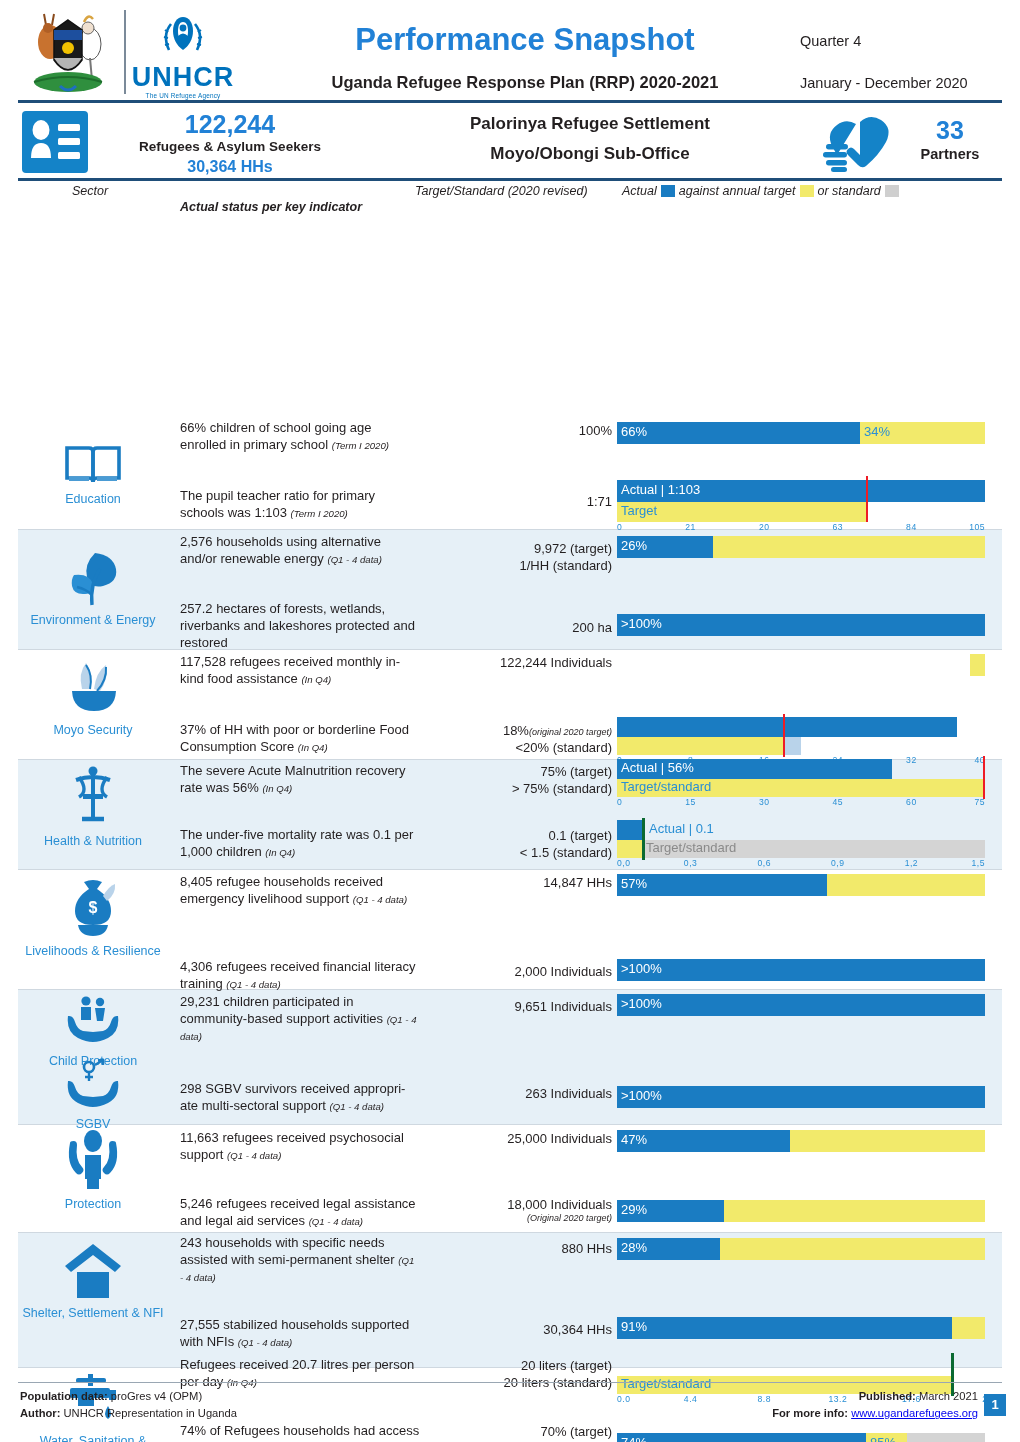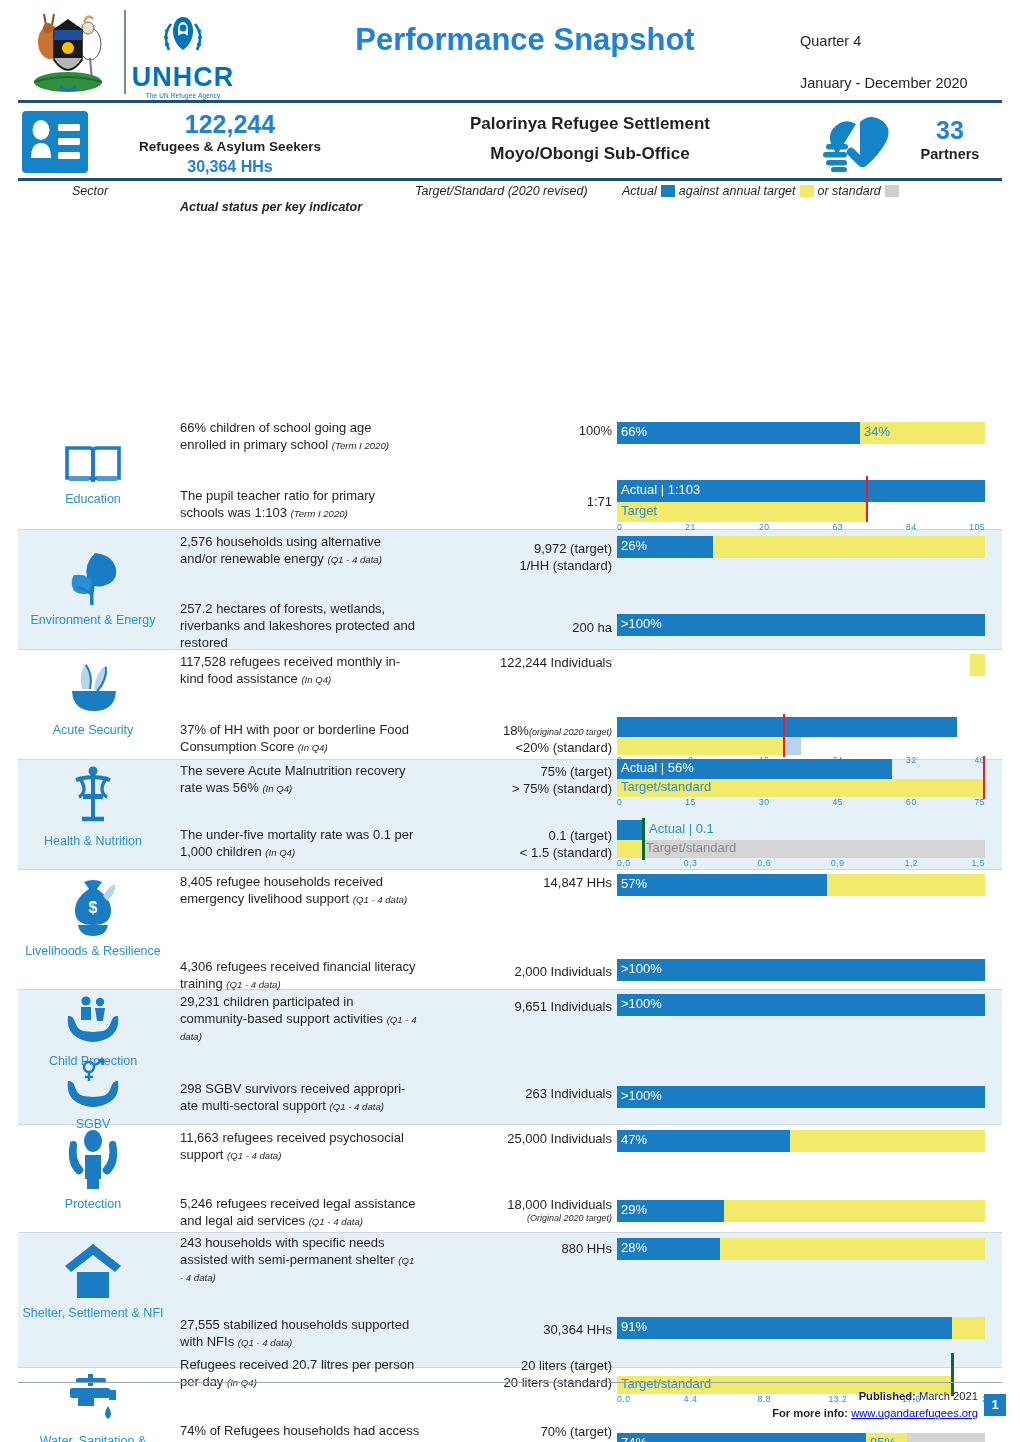--- a/index.html
+++ b/index.html
@@ -143,20 +143,21 @@
       <path d="M23 24 q5 -5 10 0 l0 9 q-5 4 -10 0 Z" fill="#0072bc"></path>
       <path d="M16 12 q-9 11 -2 26" stroke="#0072bc" stroke-width="2.6" fill="none"></path>
       <path d="M40 12 q9 11 2 26" stroke="#0072bc" stroke-width="2.6" fill="none"></path>
       <path d="M13 20 l-3 -2 M13 26 l-4 -1 M14 32 l-4 1 M43 20 l3 -2 M43 26 l4 -1 M42 32 l4 1" stroke="#0072bc" stroke-width="2" fill="none"></path>
     </svg>
     <div class="u-word">UNHCR</div>
     <div class="u-sub">The UN Refugee Agency</div>
   </div>
 
   <div id="title-main">Performance Snapshot</div>
+  <div id="title-sub">Uganda Refugee Response Plan (RRP) 2020-2021</div>
   <div id="quarter">Quarter 4</div>
   <div id="period">January - December 2020</div>
   <div id="hdr-rule"></div>
 </div>
 
 <div id="summary">
   <div id="pop-icon">
     <svg width="66" height="62" viewBox="0 0 66 62">
       <ellipse cx="19" cy="19" rx="8.5" ry="10" fill="#ffffff"></ellipse>
       <path d="M9 47 q0 -15 10 -15 q10 0 10 15 Z" fill="#ffffff"></path>
@@ -236,21 +237,21 @@
       <svg width="62" height="58" viewBox="0 0 62 58">
         <g fill="#b9d3ea">
           <path d="M20 30 q-4 -16 4 -26 q8 10 4 26 Z"></path>
           <path d="M32 30 q2 -17 12 -24 q3 13 -6 26 Z"></path>
         </g>
         <path d="M24 6 q7 10 4 24" stroke="#1a7cc2" stroke-width="2" fill="none"></path>
         <path d="M44 8 q1 13 -9 24" stroke="#1a7cc2" stroke-width="2" fill="none"></path>
         <path d="M10 32 h44 q-1 20 -22 20 q-21 0 -22 -20 Z" fill="#1a7cc2"></path>
       </svg>
     </div>
-    <div class="sector-name">Acute Security</div>
+    <div class="sector-name">Moyo Security</div>
   </div>
 
   <div class="sector-cell" style="left:18px;top:560px;">
     <div class="sector-icon">
       <svg width="58" height="64" viewBox="0 0 58 64">
         <circle cx="29" cy="7" r="4.5" fill="#1a7cc2"></circle>
         <path d="M29 11 v44" stroke="#1a7cc2" stroke-width="4"></path>
         <path d="M12 16 q17 -6 34 0" stroke="#1a7cc2" stroke-width="4" fill="none"></path>
         <path d="M15 13 q10 14 0 20" stroke="#1a7cc2" stroke-width="3.4" fill="none"></path>
         <path d="M43 13 q-10 14 0 20" stroke="#1a7cc2" stroke-width="3.4" fill="none"></path>
@@ -617,18 +618,22 @@
       <span class="bar-lbl lbl-blue">85%</span>
     </div>
     <div class="bar b-grey" style="left:290px;width:78px;"></div>
   </div>
 
 </div>
 
 <div id="footer-rule"></div>
 
 <div id="footer">
+  <div class="ft-col1">
+    <div><b>Population data:</b><span> proGres v4 (OPM)</span></div>
+    <div><b>Author:</b><span> UNHCR Representation in Uganda</span></div>
+  </div>
   <div class="ft-col3">
     <div><b>Published:</b><span> March 2021</span></div>
     <div><b>For more info:</b> <a class="ulink" href="#">www.ugandarefugees.org</a></div>
   </div>
   <div id="page-badge">1</div>
 </div>
 
 </body></html>

